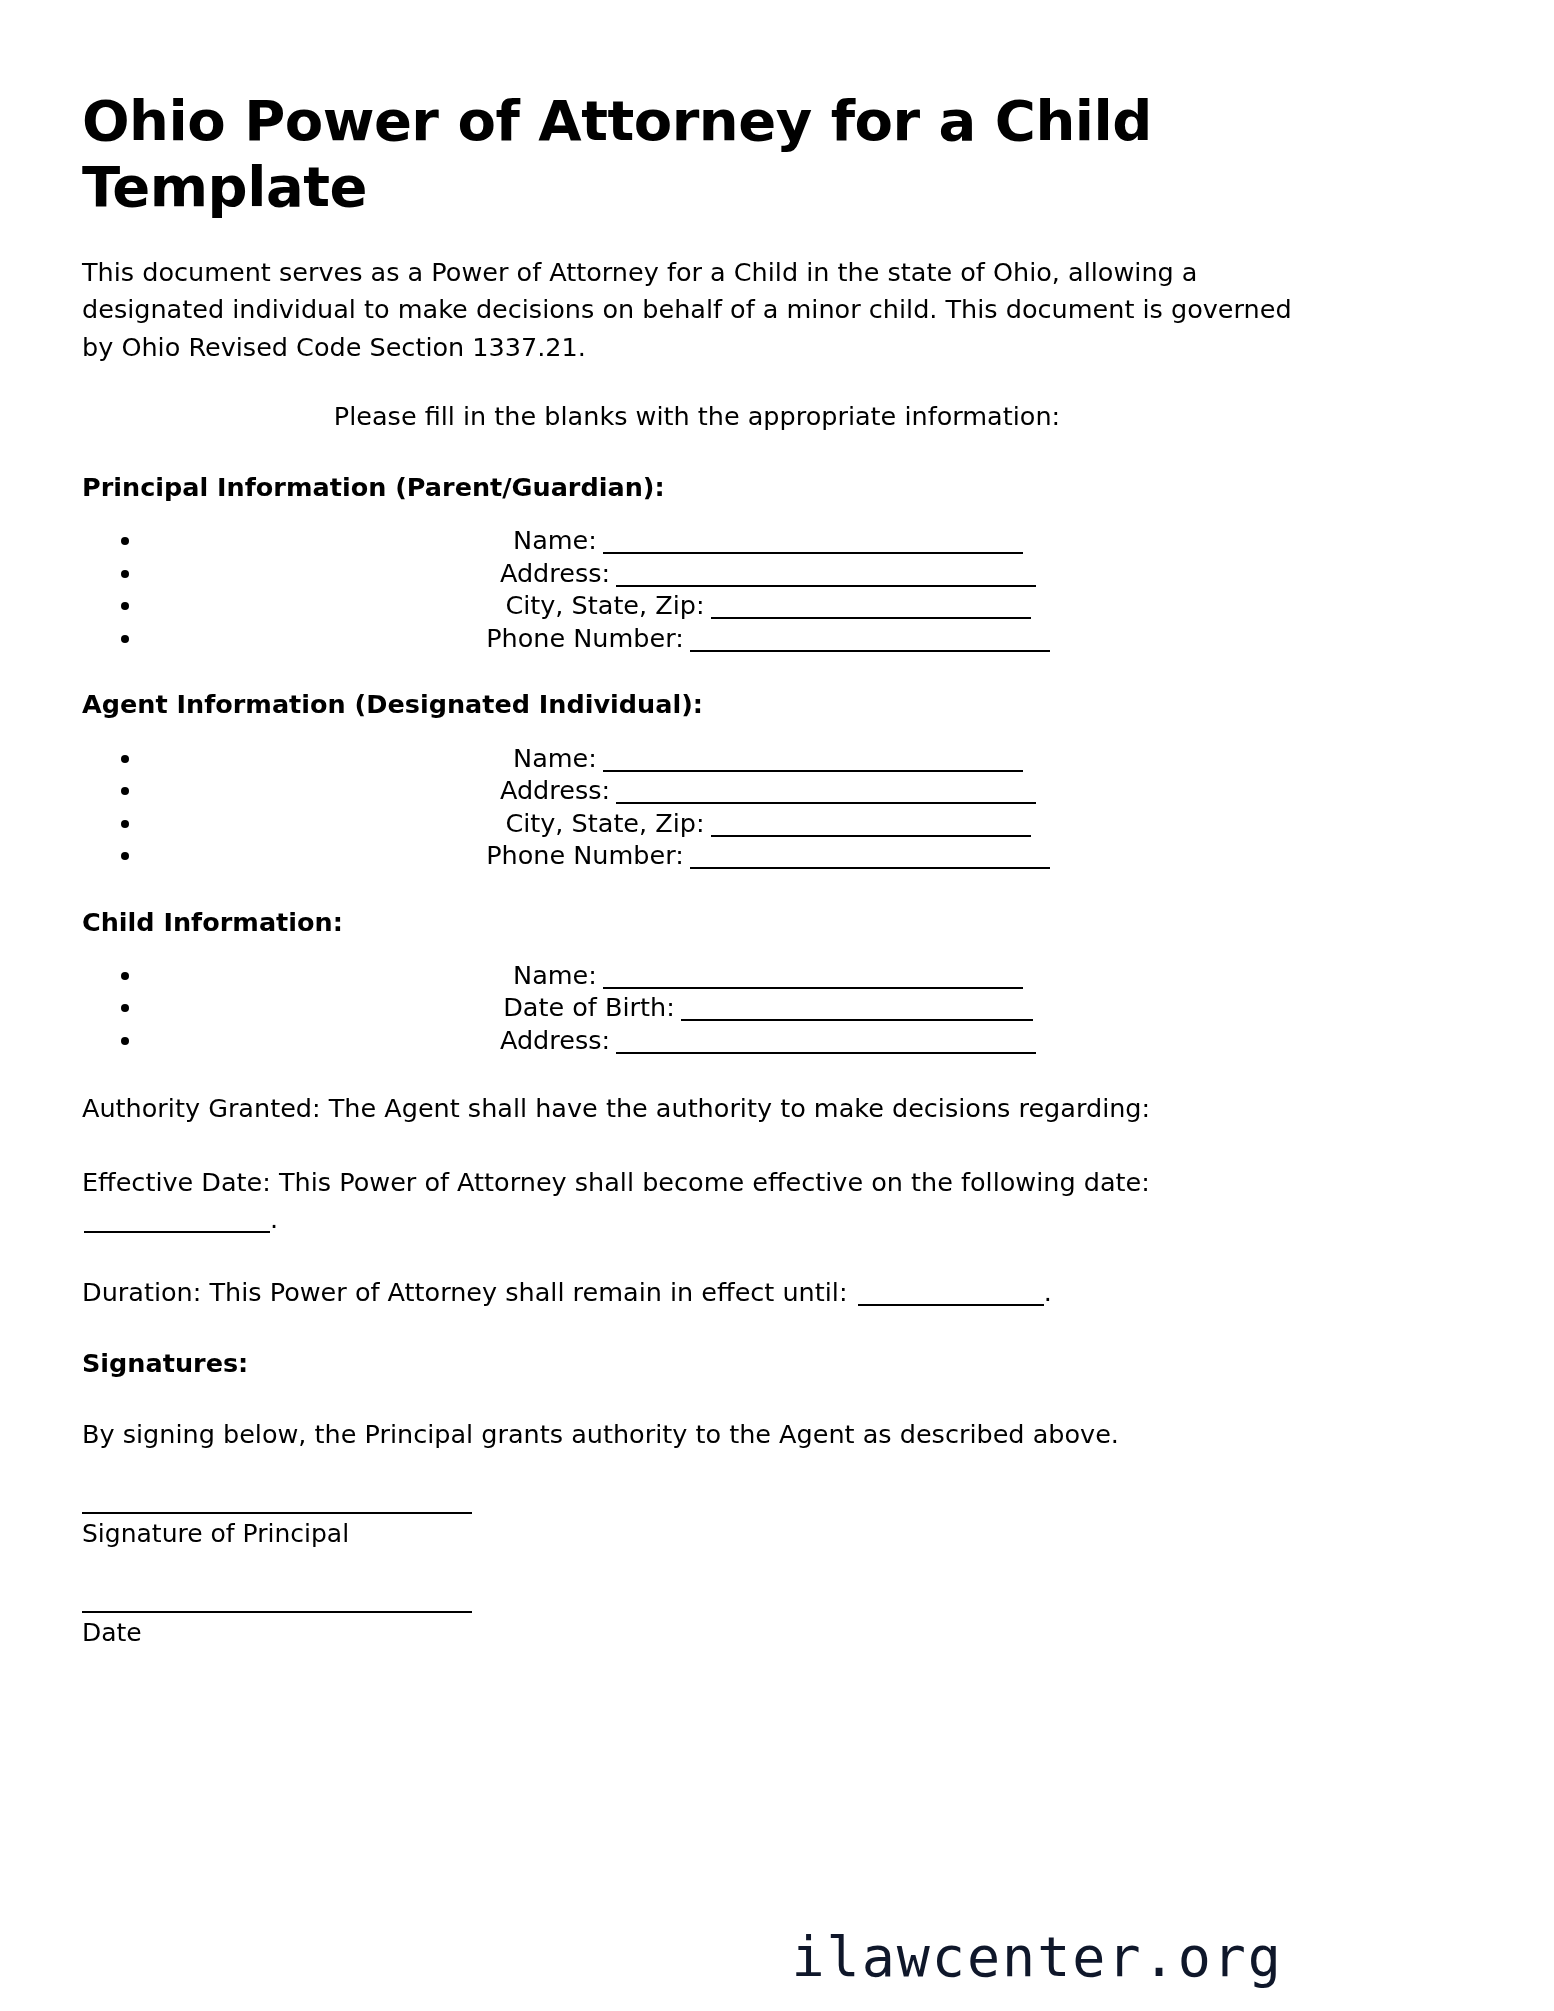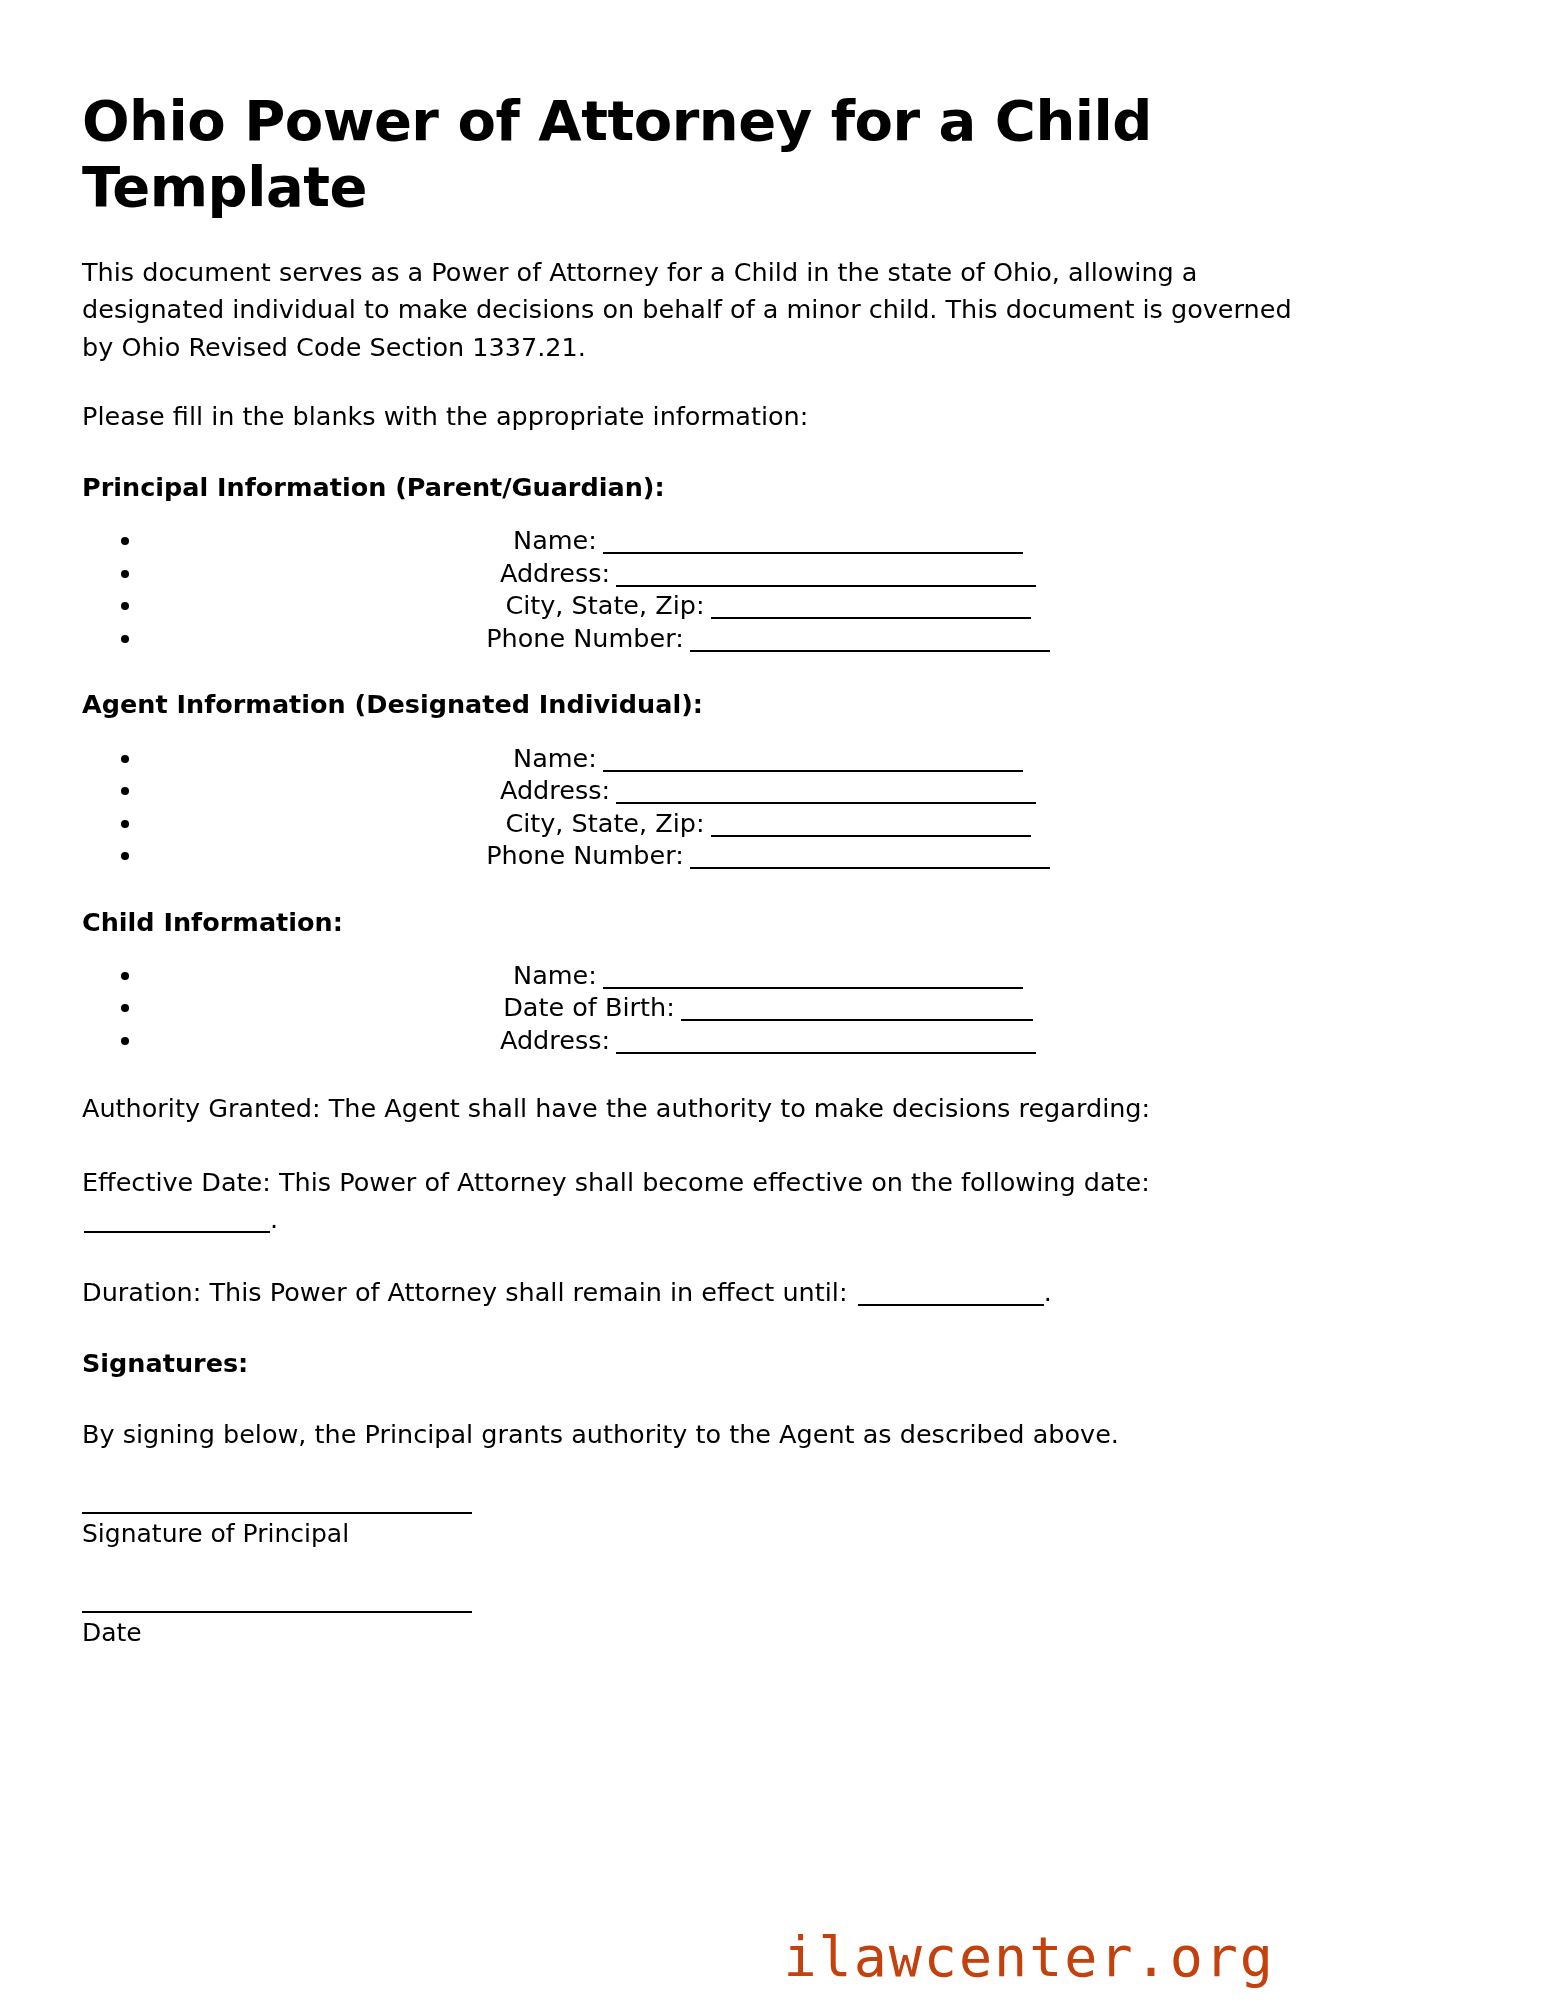--- a/index.html
+++ b/index.html
@@ -43,20 +43,21 @@
 
   p.para {
     font-family: "DejaVu Sans", sans-serif;
     font-size: 25.5px;
     line-height: 1.46;
     margin: 34px 0 0 0;
     width: 1230px;
   }
   p.para.tight {
     margin-top: 32px;
+    text-align: center;
   }
 
   h2.section-head {
     font-family: "DejaVu Sans", sans-serif;
     font-size: 25.5px;
     font-weight: bold;
     margin: 36px 0 0 0;
     line-height: 1.3;
   }
 
@@ -113,26 +114,26 @@
   .sig-label {
     font-family: "DejaVu Sans", sans-serif;
     font-size: 25px;
     line-height: 1.25;
     margin-top: 4px;
   }
   .sig-group.second { margin-top: 62px; }
 
   .watermark {
     position: absolute;
-    right: 60px;
+    right: 52px;
     bottom: 22px;
     font-family: "DejaVu Sans Mono", "Liberation Mono", monospace;
     font-size: 55px;
     letter-spacing: 2px;
-    color: #c2410c;
+    color: #0f172a;
     white-space: nowrap;
   }
 </style>
 </head>
 <body>
 
 <div class="page">
   <div class="content">
 
     <h1 class="doc-title">Ohio Power of Attorney for a Child Template</h1>

